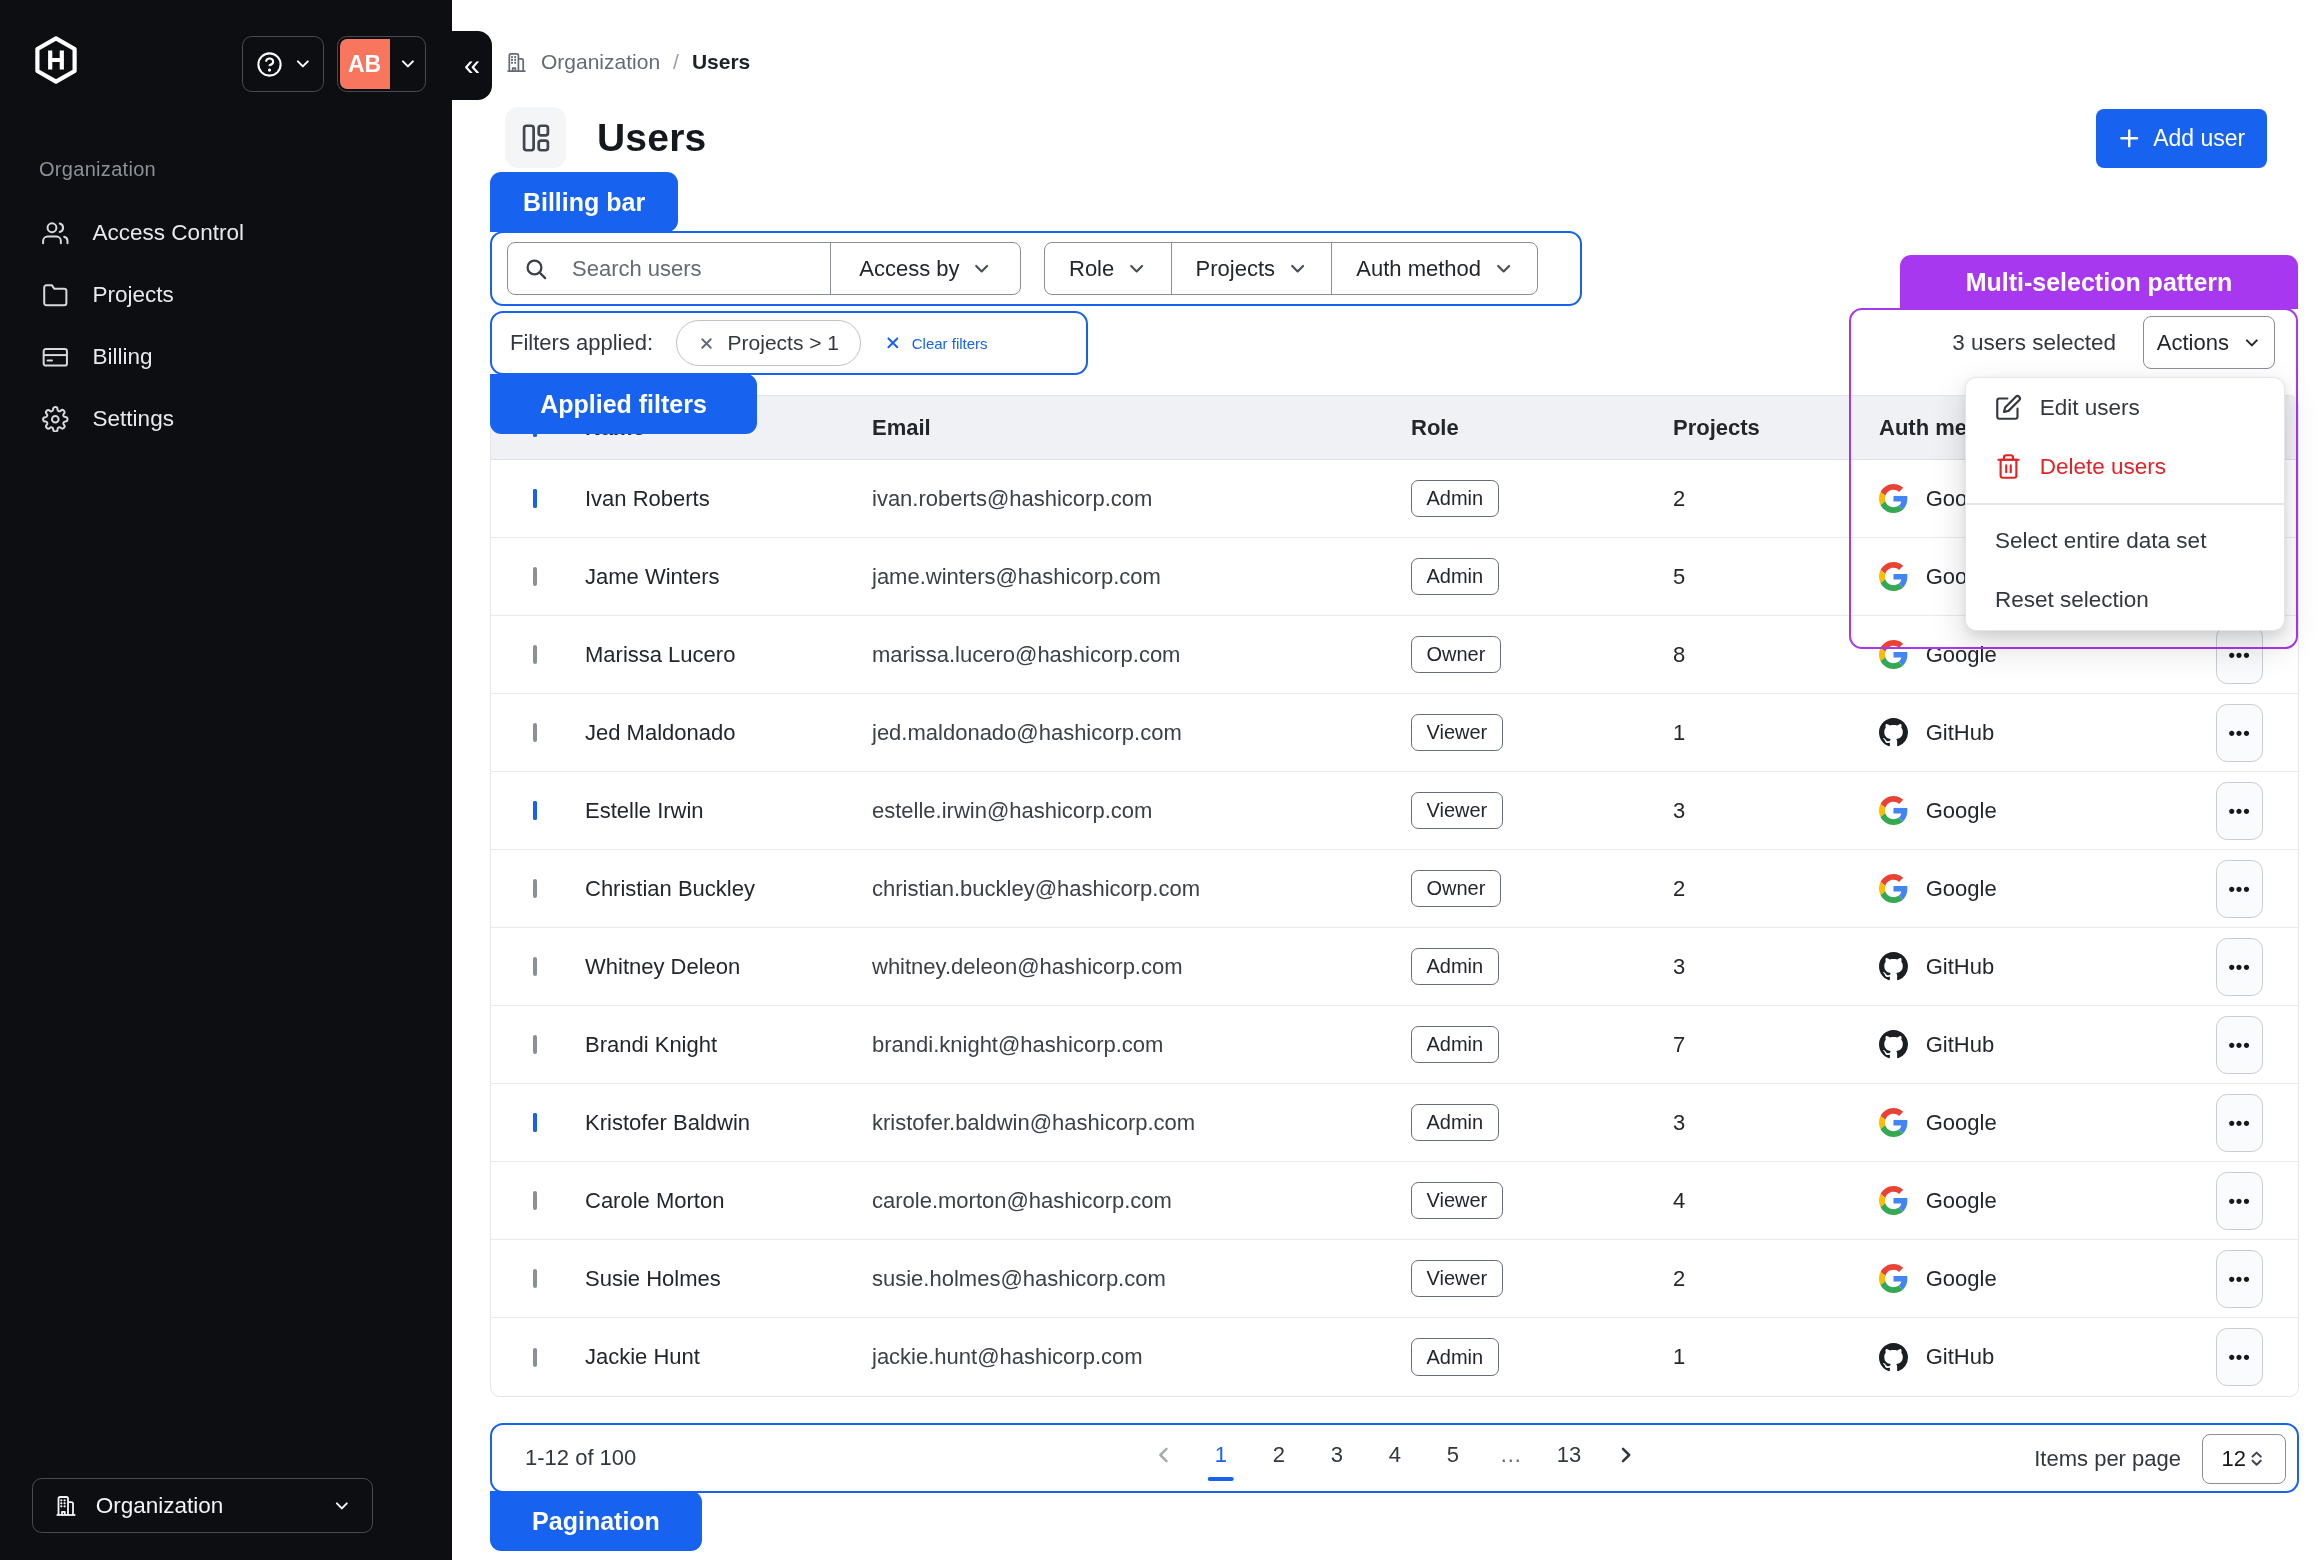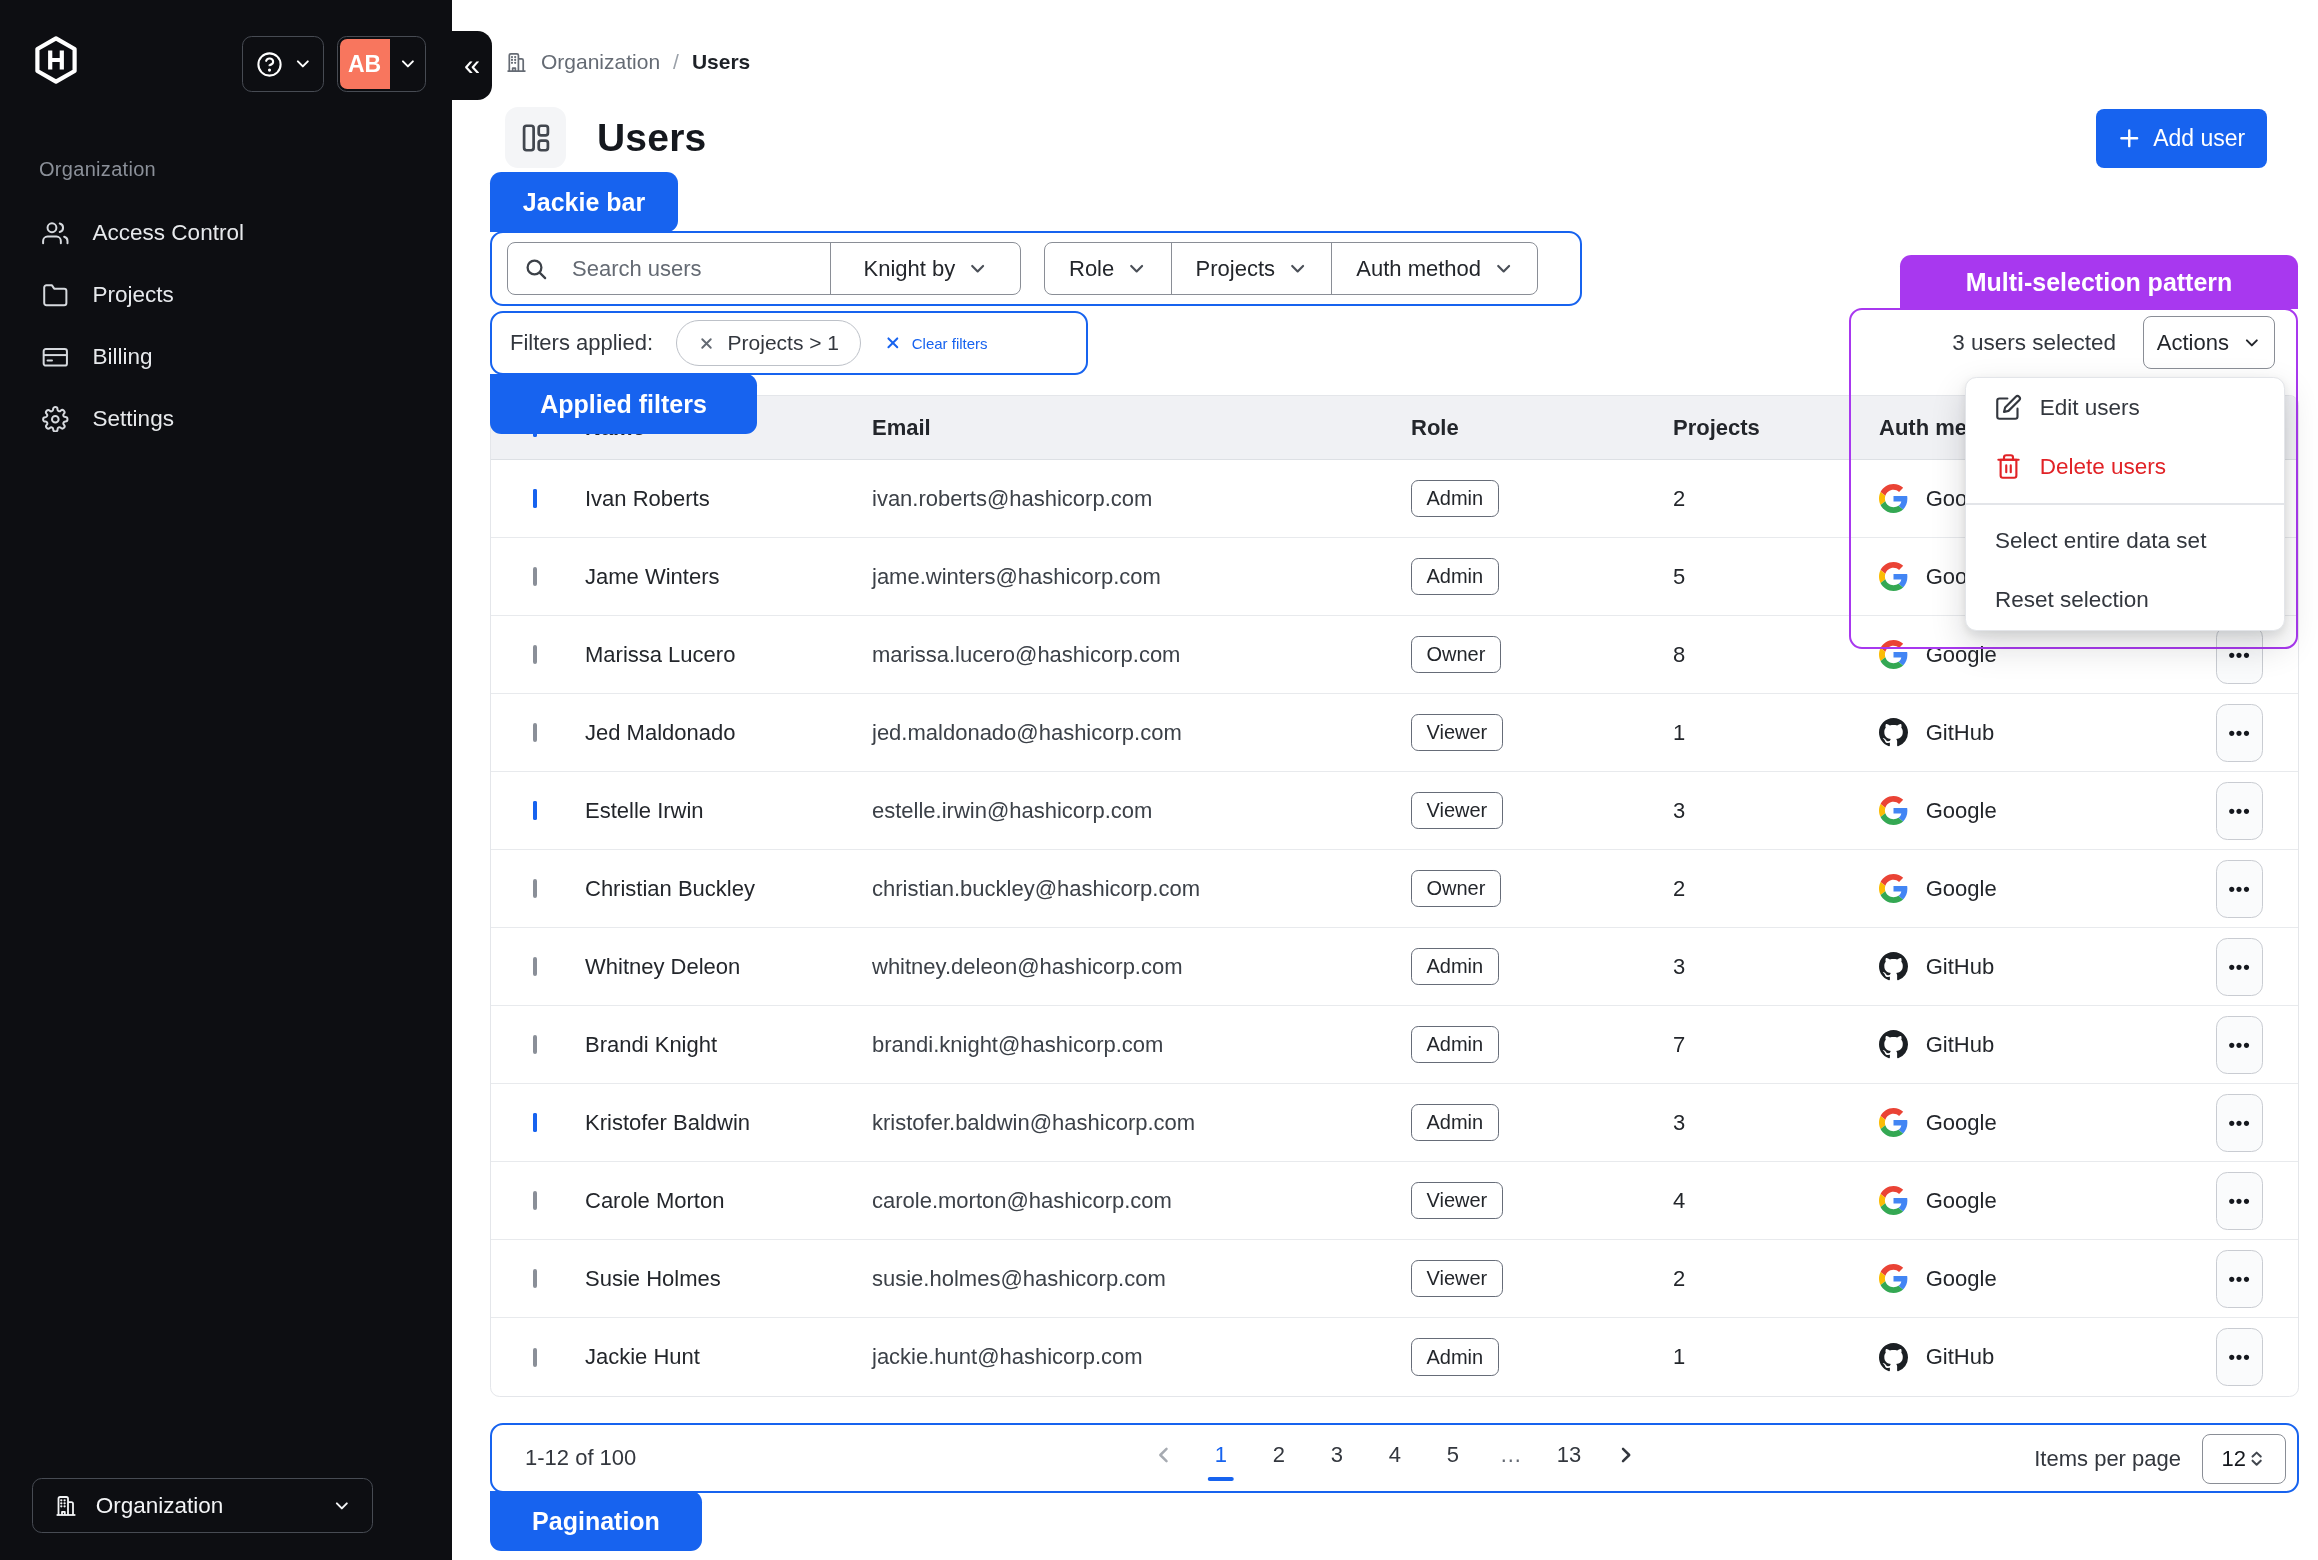--- a/index.html
+++ b/index.html
@@ -233,41 +233,41 @@
   <div class="page-title">Users</div>
   <div class="add-user">
     <span class="icon">
       <svg viewBox="0 0 16 16" fill="none" stroke="#fff" stroke-width="1.7" stroke-linecap="round">
           <path d="M8 2.4v11.2M2.4 8h11.2"></path>
         </svg>
     </span>
     <span>Add user</span>
   </div>
 
-  <div class="ann-label lbl-filter">Jackie bar</div>
+  <div class="ann-label lbl-filter">Billing bar</div>
   <div class="ann-region reg-filter"></div>
   <div class="ann-label lbl-applied">Applied filters</div>
   <div class="ann-region reg-applied"></div>
   <div class="ann-label lbl-multi">Multi-selection pattern</div>
   <div class="ann-region reg-multi"></div>
   <div class="ann-region reg-pagination"></div>
   <div class="ann-label lbl-pagination">Pagination</div>
 
   <div class="search-group">
     <div class="search-seg">
       <span class="icon">
         <svg viewBox="0 0 16 16" fill="none" stroke="currentColor" stroke-width="1.5" stroke-linecap="round">
             <circle cx="7" cy="7" r="4.6"></circle>
             <path d="m10.6 10.6 3.5 3.5"></path>
           </svg>
       </span>
       <input type="text" placeholder="Search users" style="">
     </div>
     <div class="refine-seg">
-      <span>Knight by</span>
+      <span>Access by</span>
       <span class="icon seg-chev">
         <svg viewBox="0 0 16 16" fill="none" stroke="currentColor" stroke-width="1.8" stroke-linecap="round" stroke-linejoin="round">
             <path d="M3.5 5.8 8 10.3l4.5-4.5"></path>
           </svg>
       </span>
     </div>
   </div>
   <div class="filter-group" id="filter-dd-group">
       <div class="filter-seg">
         <span>Role</span>

